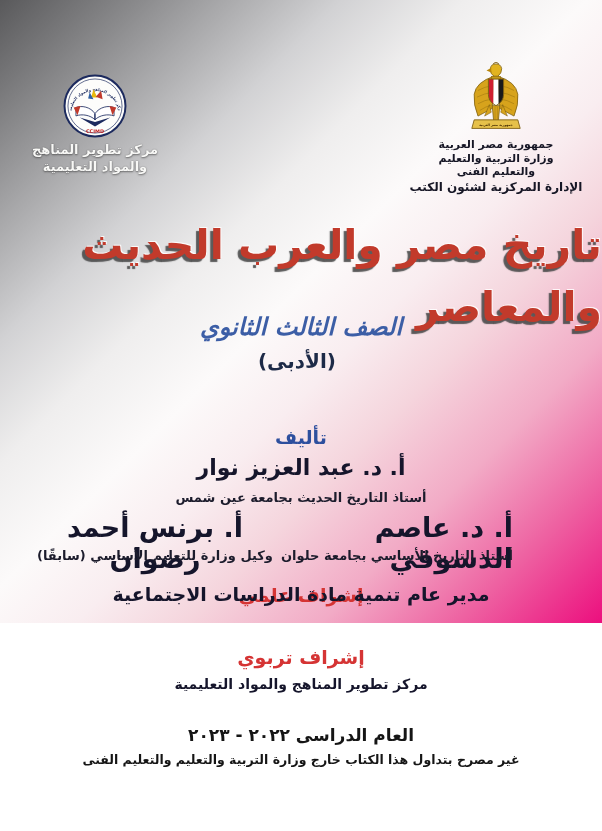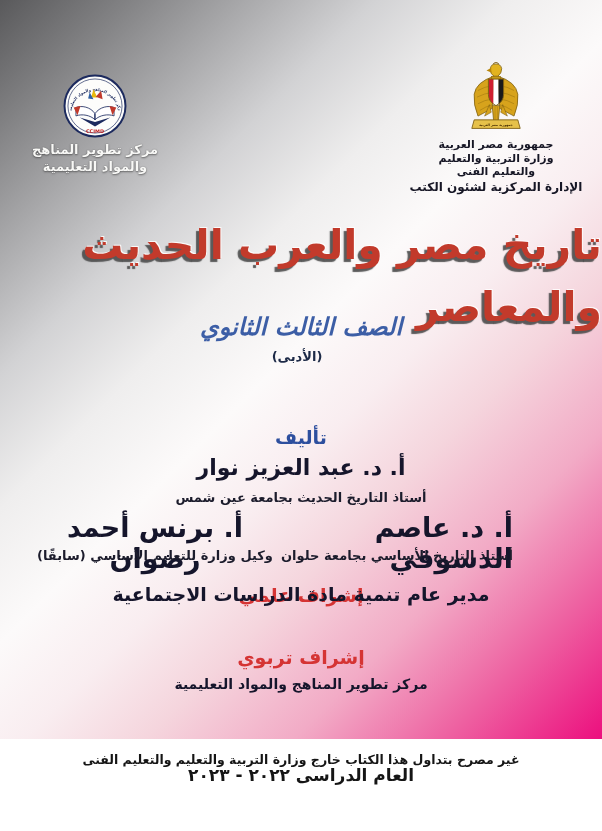--- a/index.html
+++ b/index.html
@@ -1,21 +1,21 @@
 <!DOCTYPE html>
 <html lang="ar" dir="rtl"><head>
 <meta charset="utf-8">
 <style>
   html,body{margin:0;padding:0;}
   body{
     font-family:"DejaVu Sans","Liberation Sans",sans-serif;
     width:602px;height:831px;overflow:hidden;
   }
   .cover{
-    position:relative;width:602px;height:739px;direction:rtl;
+    position:relative;width:602px;height:623px;direction:rtl;
     background:linear-gradient(135deg,
       #59595b 0%, #7b7b7d 8%, #a7a7a9 18%, #d2d2d4 28%,
       #efeeee 38%, #fcfafa 48%, #f9edf0 57%, #f5d5dd 66%,
       #f2abc6 77%, #ee63a2 88%, #ec0f7e 100%);
   }
   .abs{position:absolute;}
   
   .logo-block{left:30px;top:74px;width:130px;text-align:center;direction:rtl;}
   .logo-caption{
     color:#f8f8f6;font-weight:bold;font-size:13px;line-height:17px;
@@ -29,34 +29,34 @@
   .emblem-lines .l4{font-size:12px;line-height:14px;margin-top:1px;}
   
   .main-title{
     top:214px;left:0;right:0;text-align:right;
     font-size:41px;font-weight:bold;line-height:62px;
     color:#c23a2b;
     text-shadow:-3px 3px 1px rgba(74,74,74,.9), 1px -1px 0 rgba(255,255,255,.85);
     letter-spacing:0;
   }
   .grade1{top:313px;left:0;right:0;text-align:center;font-size:24px;font-weight:bold;color:#3c5ea6;font-style:italic;}
-  .grade2{top:349px;left:0;right:8px;text-align:center;font-size:13px;font-weight:bold;color:#1d2a47;}
+  .grade2{top:349px;left:0;right:8px;text-align:center;font-size:20px;font-weight:bold;color:#1d2a47;}
   .taleef{top:426px;left:0;right:0;text-align:center;font-size:19px;font-weight:bold;color:#2d4f9e;}
   .author-name{top:455px;left:0;right:0;text-align:center;font-size:22px;font-weight:bold;color:#15152b;}
   .author-sub{top:490px;left:0;right:0;text-align:center;font-size:13px;font-weight:bold;color:#1c1c2c;}
   .col-left{left:35px;width:240px;text-align:center;}
   .col-right{left:273px;width:240px;}
   .col-name{top:512px;font-size:27px;font-weight:bold;color:#15152b;}
   .col-sub{top:548px;font-size:13px;font-weight:bold;color:#1c1c2c;}
   .red-head{left:0;right:0;text-align:center;font-size:19px;font-weight:bold;color:#d53434;}
   .sci-head{top:584px;}
   .sci-name{top:583px;left:0;right:0;text-align:center;font-size:19px;font-weight:bold;color:#15152b;}
   .edu-head{top:646px;}
   .edu-name{top:676px;left:0;right:0;text-align:center;font-size:14px;font-weight:bold;color:#15152b;}
-  .year-line{top:725px;left:0;right:0;text-align:center;font-size:17px;font-weight:bold;color:#151515;margin-top:40px;}
+  .year-line{top:725px;left:0;right:0;text-align:center;font-size:17px;font-weight:bold;color:#151515;}
   .notice-line{top:752px;left:0;right:0;text-align:center;font-size:12.5px;font-weight:bold;color:#151515;}
 </style>
 </head>
 <body>
 
 <div class="cover">
 
   <div class="abs logo-block">
     <svg width="64" height="64" viewBox="0 0 84 84" style="display:block;margin:0 auto;">
       <circle cx="42" cy="42" r="40" fill="#fdfdfb" stroke="#1c2a5e" stroke-width="2.6"></circle>

